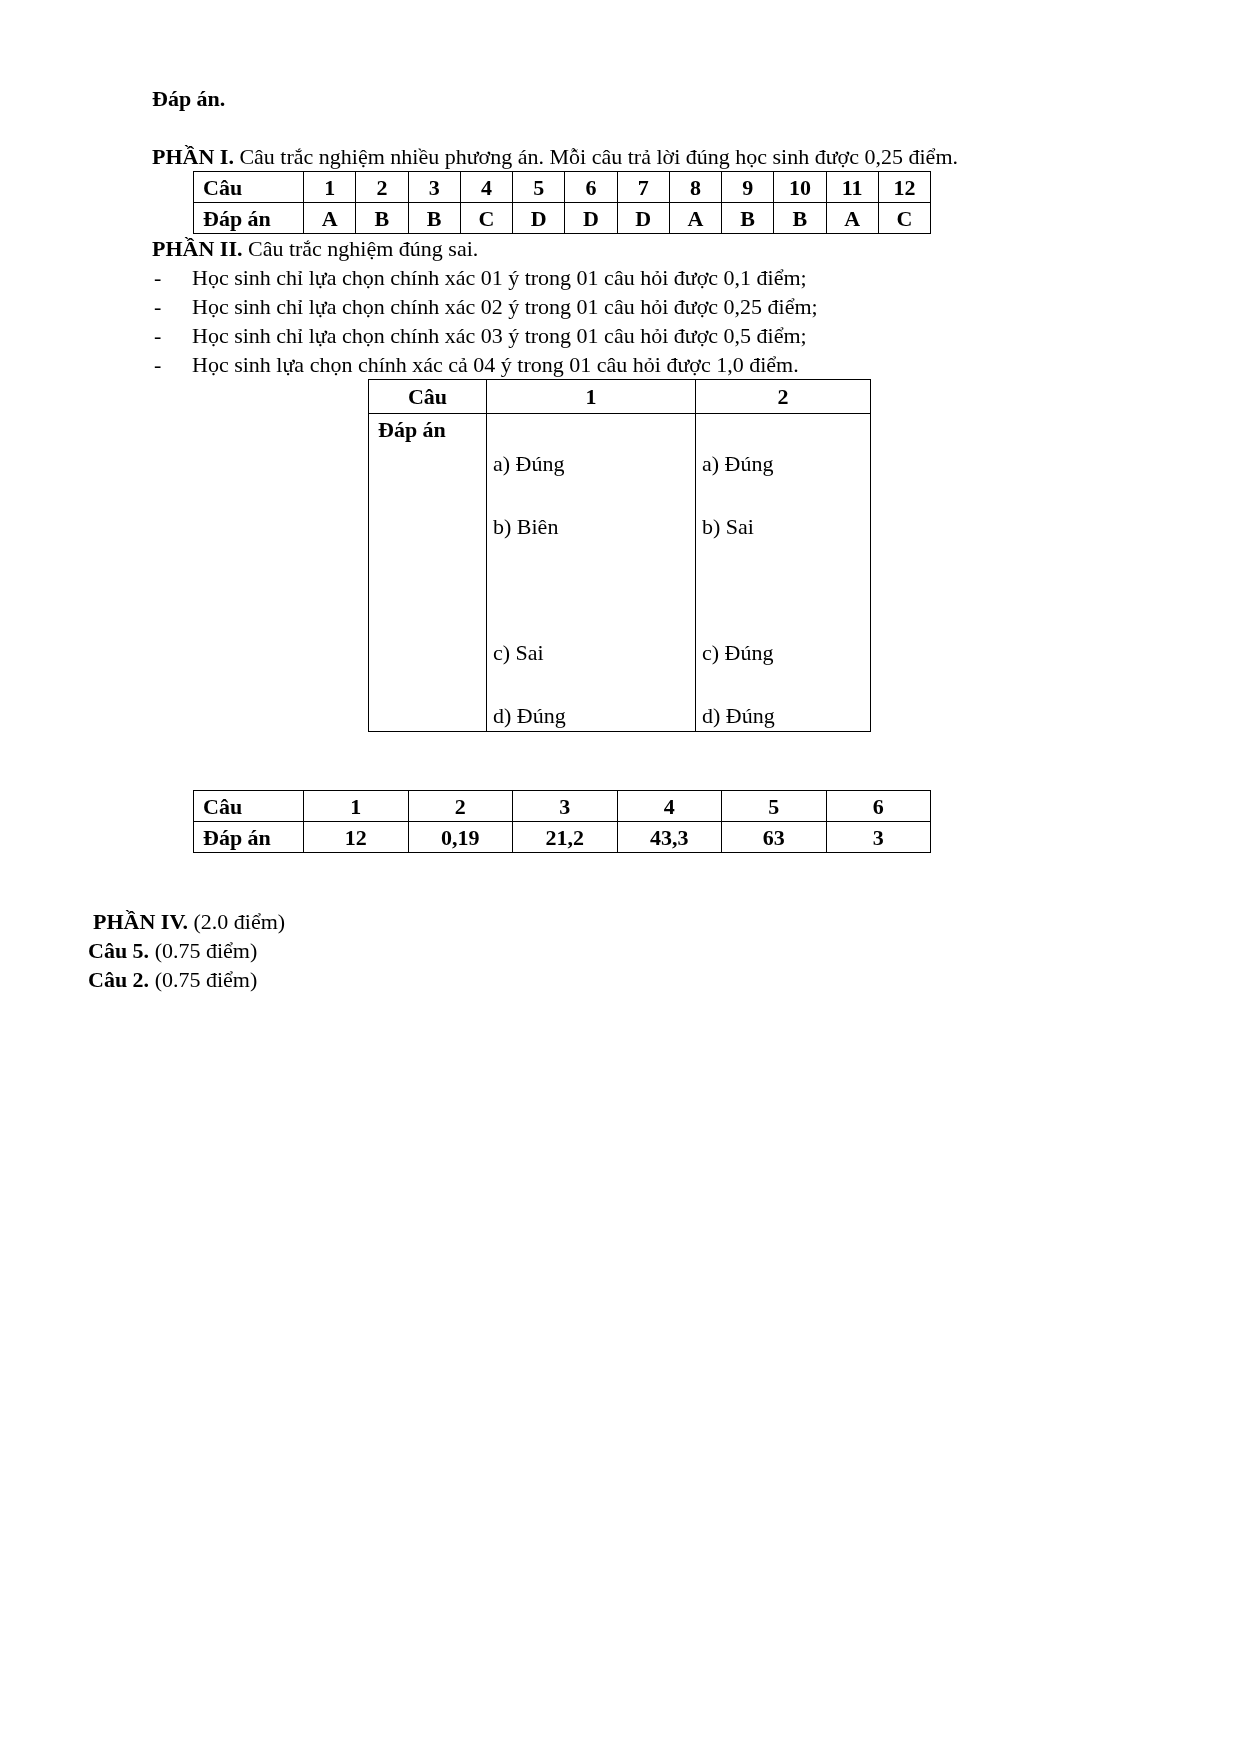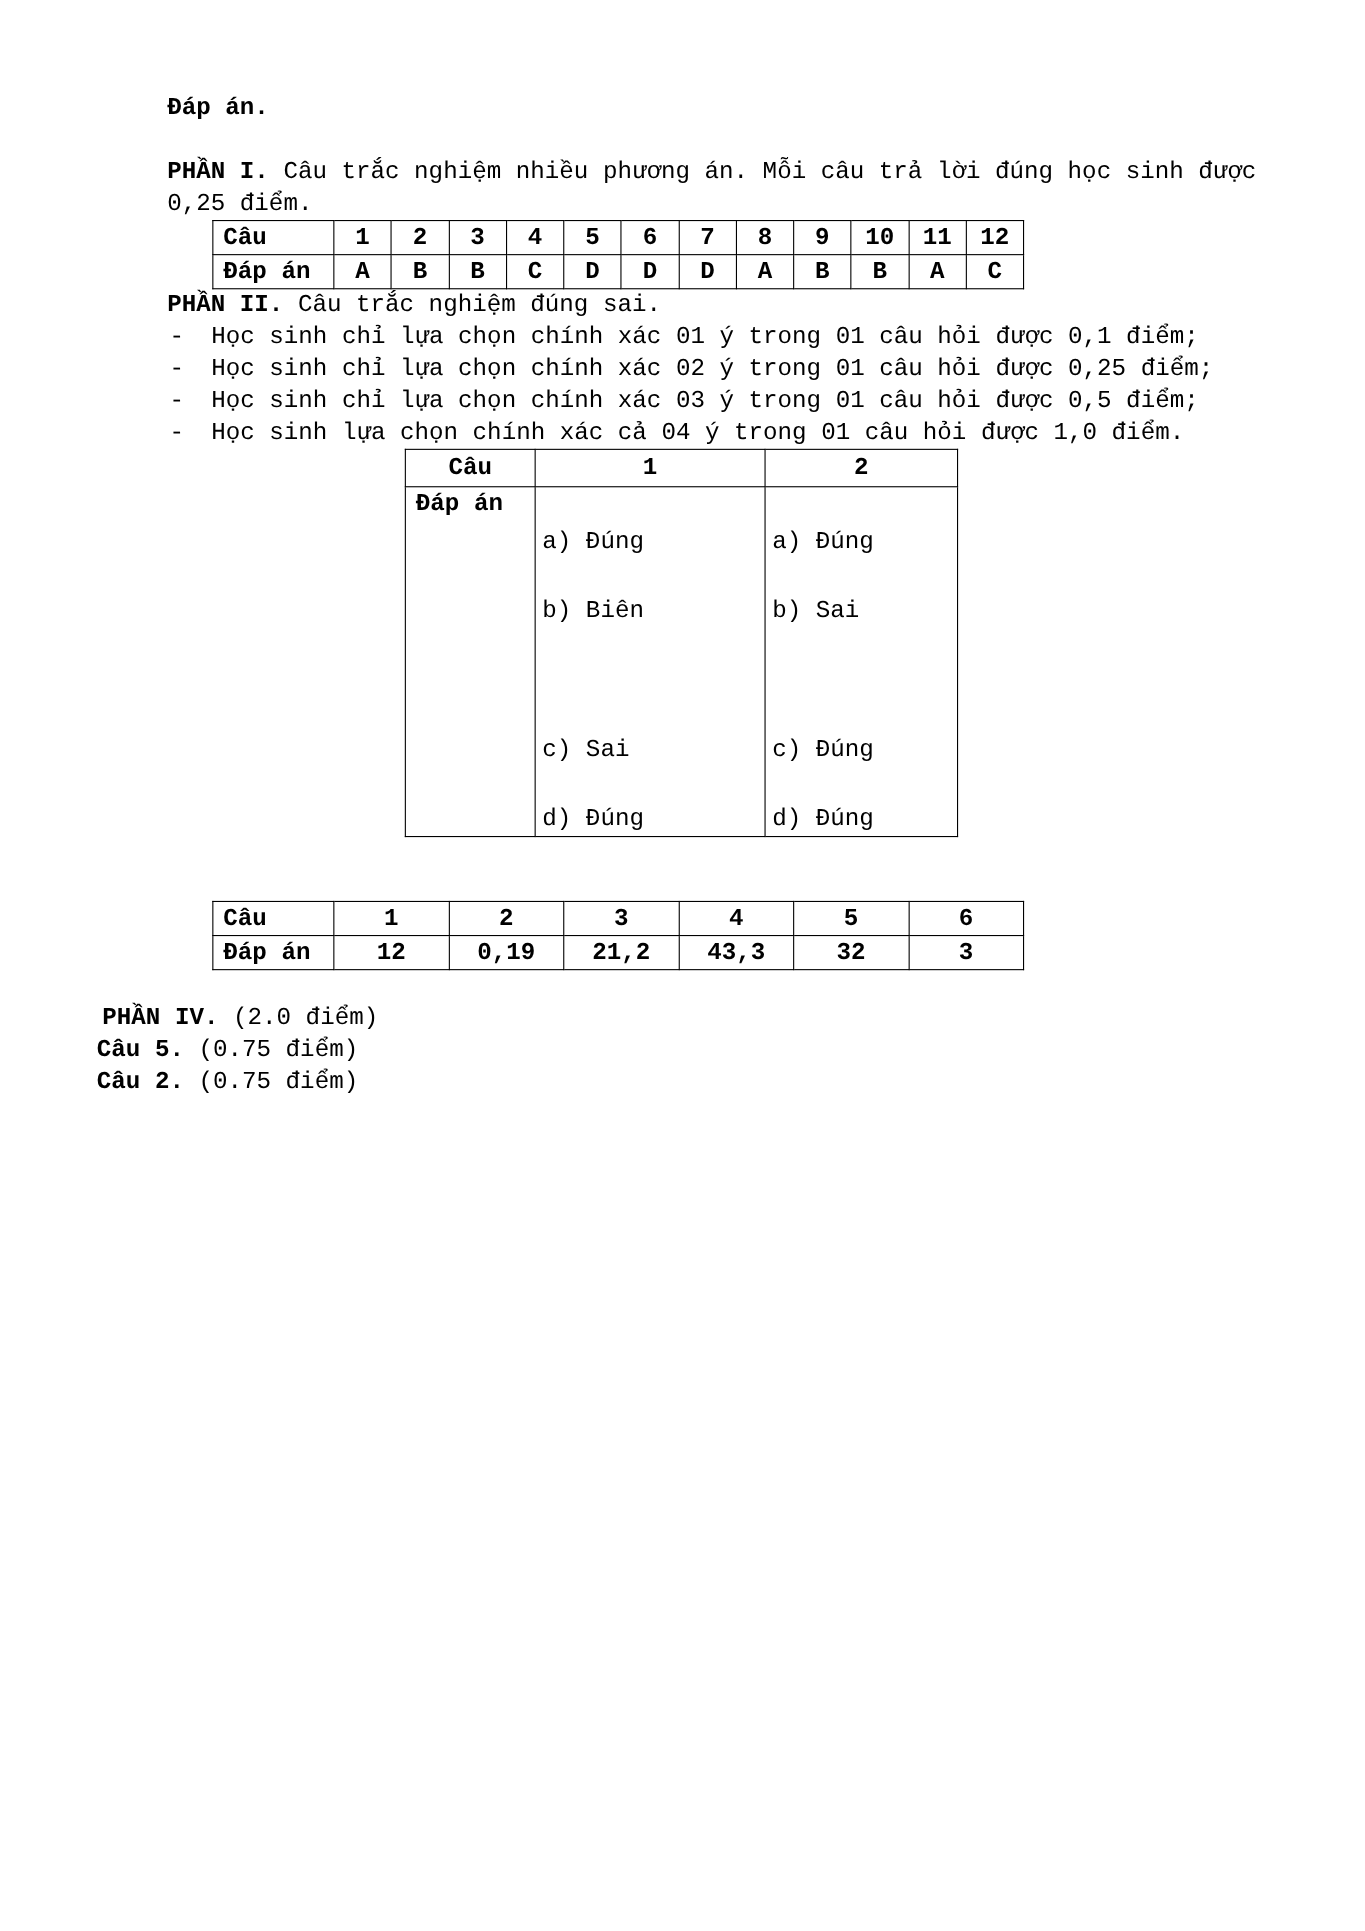--- a/index.html
+++ b/index.html
@@ -15,21 +15,20 @@
     line-height: 29px;
     color: #000000;
     overflow: hidden;
   }
   .page {
     box-sizing: border-box;
     width: 1241px;
     height: 1755px;
     padding: 84px 90px 0 88px;
     background: #ffffff;
-    font-family: Liberation Mono, monospace;
   }
   .indent { padding-left: 64px; }
   .bold { font-weight: bold; }
   .blank-line { height: 29px; }
 
   
   .bullet { display: flex; padding-left: 66px; }
   .bullet .dash { width: 38px; flex: 0 0 38px; }
 
   
@@ -73,21 +72,21 @@
   }
   table.tf-table td.tf-label {
     font-weight: bold;
     padding-left: 9px;
   }
   table.tf-table col.c0 { width: 118px; }
   table.tf-table col.c1 { width: 209px; }
   table.tf-table col.c2 { width: 175px; }
   .tline { min-height: 29px; line-height: 29px; margin-top: 34px; }
 
-  .part4-heading { margin-left: 5px; }
+  .part4-heading { margin-left: 5px; margin-top: 25px; }
 </style>
 </head>
 <body>
 
 <div class="page">
 
   <div class="indent bold">Đáp án.</div>
 
   <div class="blank-line"></div>
 
@@ -218,21 +217,21 @@
       <td>4</td>
       <td>5</td>
       <td>6</td>
     </tr>
     <tr>
       <td class="label-cell">Đáp án</td>
       <td>12</td>
       <td>0,19</td>
       <td>21,2</td>
       <td>43,3</td>
-      <td>32</td>
+      <td>63</td>
       <td>3</td>
     </tr>
   </tbody>
     </table>
 
   <div class="blank-line"></div>
 
   <div class="part4-heading"><b>PHẦN IV.</b><span> (2.0 điểm)</span></div>
 
   <div><b>Câu 5.</b><span> (0.75 điểm)</span></div>

